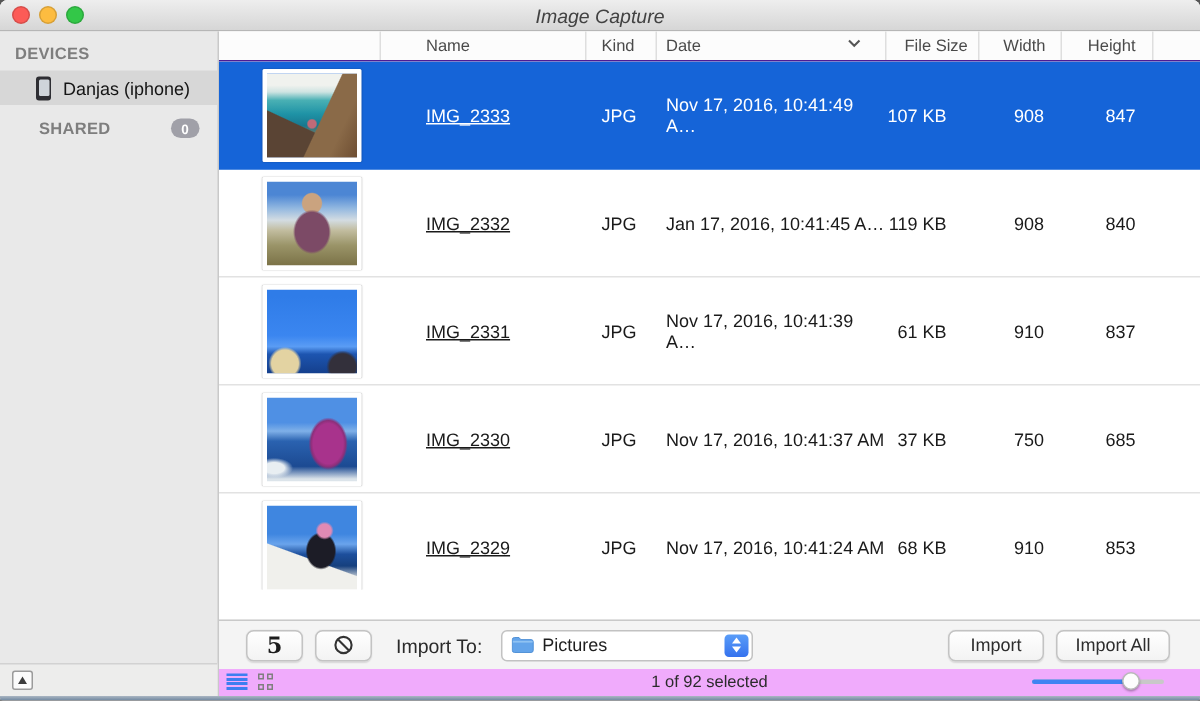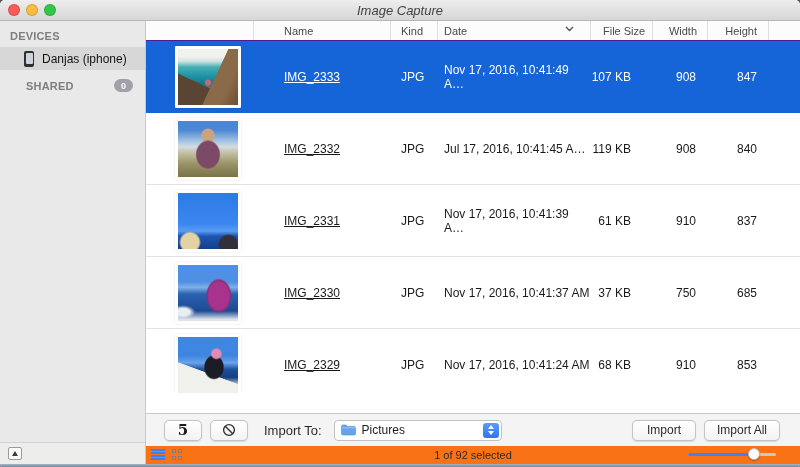--- a/index.html
+++ b/index.html
@@ -150,21 +150,21 @@
     display:flex; flex-direction:column; align-items:center; justify-content:center; gap:2px;
   }
   .stepper .up{ width:0;height:0;border-left:3px solid transparent;border-right:3px solid transparent;border-bottom:4px solid #fff; }
   .stepper .down{ width:0;height:0;border-left:3px solid transparent;border-right:3px solid transparent;border-top:4px solid #fff; }
   .spacer{ flex:1; }
   .import-btn{ width:64px; }
   .import-all-btn{ width:76px; }
 
   
   .statusbar{
-    position:absolute; left:0; right:0; bottom:0; height:18px; background:#f97316;
+    position:absolute; left:0; right:0; bottom:0; height:18px; background:#f0abfc;
   }
   .view-toggles{ position:absolute; left:5px; top:3px; display:flex; gap:7px; align-items:center; }
   .list-icon{ width:14px; height:11px;
     background:repeating-linear-gradient(180deg,#3d7ef0 0 2px, transparent 2px 3px); }
   .grid-icon{ width:11px; height:11px; display:flex; flex-wrap:wrap; gap:2px; }
   .grid-icon i{ width:4px; height:4px; border:1px solid #7f7f7f; background:transparent; }
   .sel-count{ position:absolute; left:0; right:0; top:3px; text-align:center; font-size:11px; color:#2b2b2b; }
   .slider{ position:absolute; right:24px; top:7px; width:88px; height:3px; background:#c8c8c8; border-radius:2px; }
   .slider-fill{ position:absolute; left:0; top:0; bottom:0; width:72%; background:#3f83f2; border-radius:2px; }
   .slider-knob{
@@ -248,21 +248,21 @@
         <div class="cell c-height">847</div>
         <div class="cell"></div>
       </div>
 
       <div class="row grid">
         <div class="cell c-thumb">
             <div class="thumb t2"></div>
           </div>
         <div class="cell c-name">IMG_2332</div>
         <div class="cell c-kind">JPG</div>
-        <div class="cell c-date">Jul 17, 2016, 10:41:45 A…</div>
+        <div class="cell c-date">Jan 17, 2016, 10:41:45 A…</div>
         <div class="cell c-size">119 KB</div>
         <div class="cell c-width">908</div>
         <div class="cell c-height">840</div>
         <div class="cell"></div>
       </div>
 
       <div class="row grid">
         <div class="cell c-thumb">
             <div class="thumb t3"></div>
           </div>

